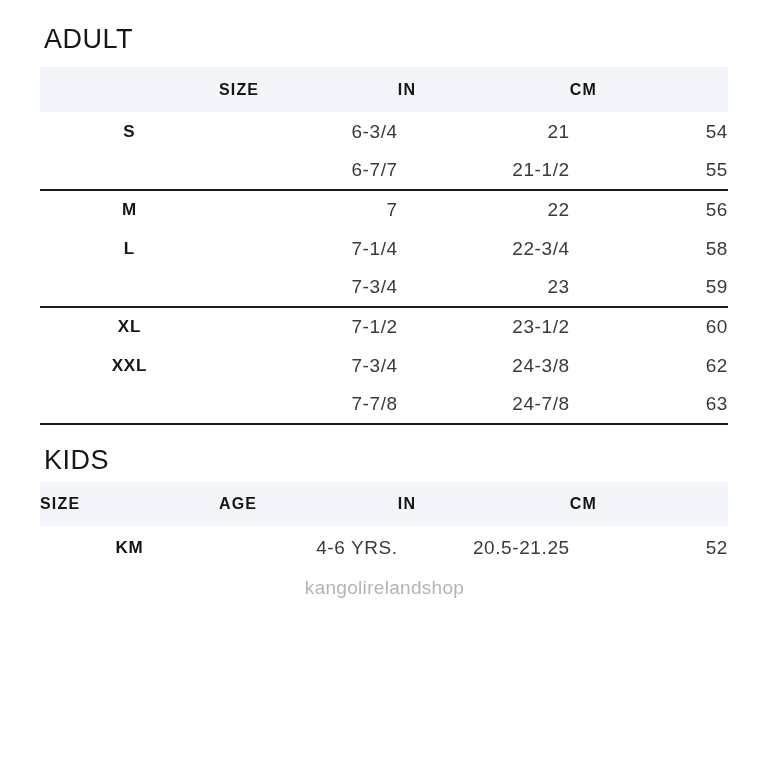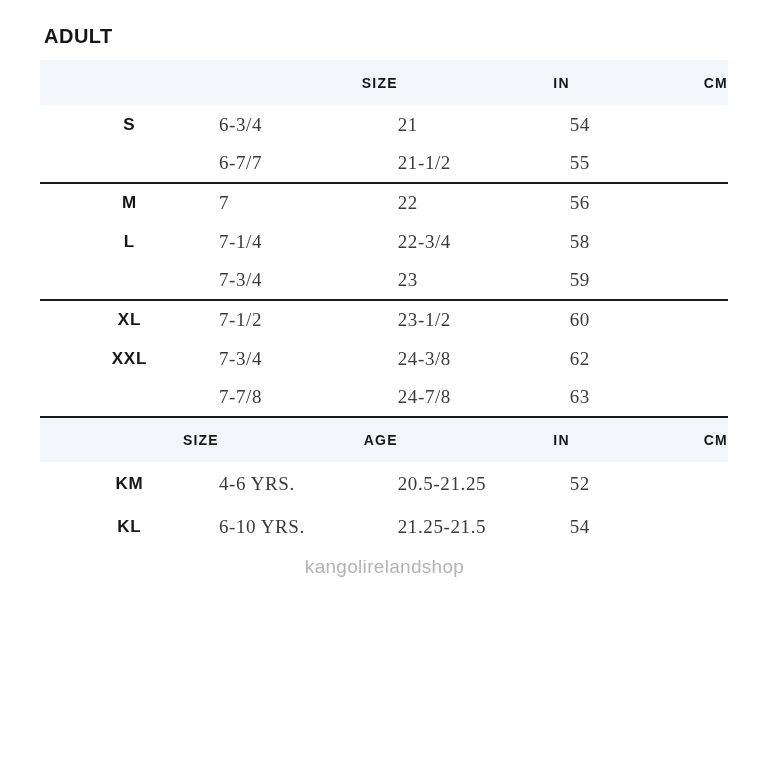--- a/index.html
+++ b/index.html
@@ -13,51 +13,50 @@
   *{box-sizing:border-box;}
   html,body{margin:0;padding:0;}
   body{
     width:769px;height:769px;background:var(--page-bg);
     font-family:"Liberation Sans", sans-serif;
   }
   .page{width:769px;height:769px;overflow:hidden;}
 
   .section-title{
     margin:0 9px 0 44px;
-    font-size:20px;line-height:1;
-    font-weight:700;letter-spacing:0.5px;
+    font-size:27px;line-height:1;
+    font-weight:400;letter-spacing:0.5px;
     color:var(--title-color);
   }
   .adult-title{padding-top:26px;margin-bottom:14px;}
   .kids-title{padding-top:22px;margin-bottom:8px;}
 
   table{
     border-collapse:collapse;table-layout:fixed;
     width:688px;margin-left:40px;
   }
   col.c0{width:26%;} col.c1{width:26%;} col.c2{width:25%;} col.c3{width:23%;}
 
   thead th{
     background:var(--header-bg);
     height:45px;
-    font-size:14px;font-weight:800;letter-spacing:1.2px;
-    color:var(--title-color);text-align:right;
+    font-size:16px;font-weight:800;letter-spacing:1.2px;
+    color:var(--title-color);text-align:left;
     padding:0;
   }
   .kids-table thead th{height:44px;}
 
   tbody th.lbl{
     font-size:17px;font-weight:800;letter-spacing:0.8px;
     color:var(--title-color);text-align:center;padding:0;
   }
   tbody td{
-    text-align:left;padding:0;
+    text-align:right;padding:0;
     font-size:19px;font-weight:300;letter-spacing:0.6px;
     color:var(--value-color);
-    font-family:Liberation Serif, serif;
   }
   .adult-table tbody td, .adult-table tbody th{height:39px;}
   .kids-table tbody td, .kids-table tbody th{height:43px;}
 
   .adult-table tr.gend td, .adult-table tr.gend th{
     border-bottom:2px solid var(--divider);
   }
 
   .watermark{
     margin-top:8px;text-align:center;
@@ -136,20 +135,21 @@
       </tr>
       <tr class="gend">
         <th class="lbl"></th>
         <td>7-7/8</td>
         <td>24-7/8</td>
         <td>63</td>
       </tr>
     </tbody>
   </table>
 
+  <h1 class="section-title kids-title">KIDS</h1>
 
   <table class="kids-table">
     <colgroup>
         <col class="c0">
         <col class="c1">
         <col class="c2">
         <col class="c3">
       </colgroup>
     <thead>
       <tr>
@@ -159,24 +159,18 @@
         <th>CM</th>
       </tr>
     </thead>
     <tbody>
       <tr>
         <th class="lbl">KM</th>
         <td>4-6 YRS.</td>
         <td>20.5-21.25</td>
         <td>52</td>
       </tr>
-      <tr>
-        <th class="lbl">KL</th>
-        <td>6-10 YRS.</td>
-        <td>21.25-21.5</td>
-        <td>54</td>
-      </tr>
     </tbody>
   </table>
 
   <div class="watermark">kangolirelandshop</div>
 
 </div>
 
 </body></html>

